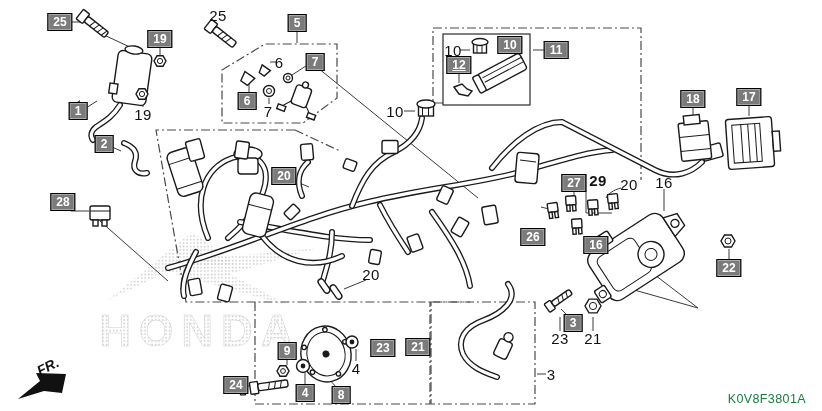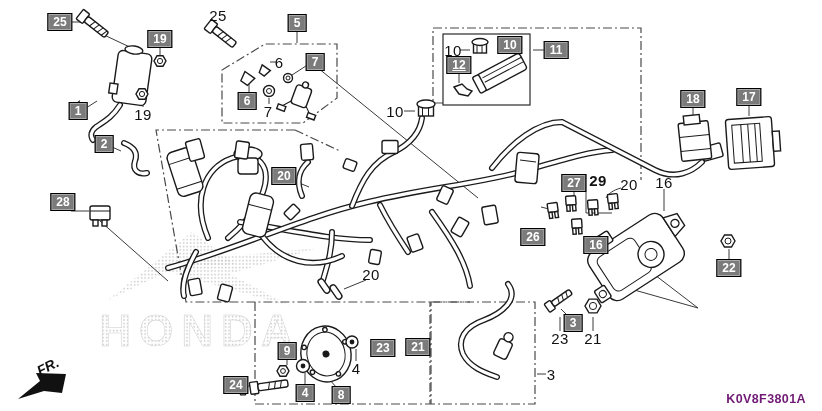--- a/index.html
+++ b/index.html
@@ -5,22 +5,22 @@
   html,body{margin:0;padding:0;background:#fff;}
   .stage{position:relative;width:822px;height:411px;background:#ffffff;overflow:hidden;
          font-family:"Liberation Sans","DejaVu Sans",sans-serif;}
   .stage svg{position:absolute;left:0;top:0;}
   .callout-layer{position:absolute;left:0;top:0;width:100%;height:100%;padding-left:20px;}
   .callout{position:absolute;transform:translate(-50%,-50%);white-space:nowrap;}
   .callout.boxed{background:var(--label-bg,#7b7b7b);color:var(--label-text,#fff);
 oards:1;border:1px solid var(--label-border,#000);font-size:12px;font-weight:bold;
          padding:2px 5px;line-height:1;box-shadow:0 0 0 1px rgba(255,255,255,.35) inset;}
   .callout.plain{color:#111;font-size:15px;font-weight:400;letter-spacing:.3px;}
-  .partcode{position:absolute;right:16px;bottom:5px;font-size:12.5px;color:#701a75;
-            letter-spacing:.4px;font-weight:700;padding-left:25px;}
+  .partcode{position:absolute;right:16px;bottom:5px;font-size:12.5px;color:#15803d;
+            letter-spacing:.4px;font-weight:400;padding-left:25px;}
   .leader{stroke:#3a3a3a;stroke-width:1;fill:none;}
   .dashbox{stroke:#4a4a4a;stroke-width:1.2;fill:none;stroke-dasharray:9 3 2 3;}
   .solidbox{stroke:#2a2a2a;stroke-width:1.2;fill:none;}
   .part{stroke:#1a1a1a;stroke-width:1.4;fill:#ffffff;}
   .partd{stroke:#1a1a1a;stroke-width:1;fill:none;}
   .to{stroke:#1a1a1a;stroke-width:6;fill:none;stroke-linecap:round;}
   .ti{stroke:#ffffff;stroke-width:3.4;fill:none;stroke-linecap:round;}
 </style>
 </head>
 <body>

